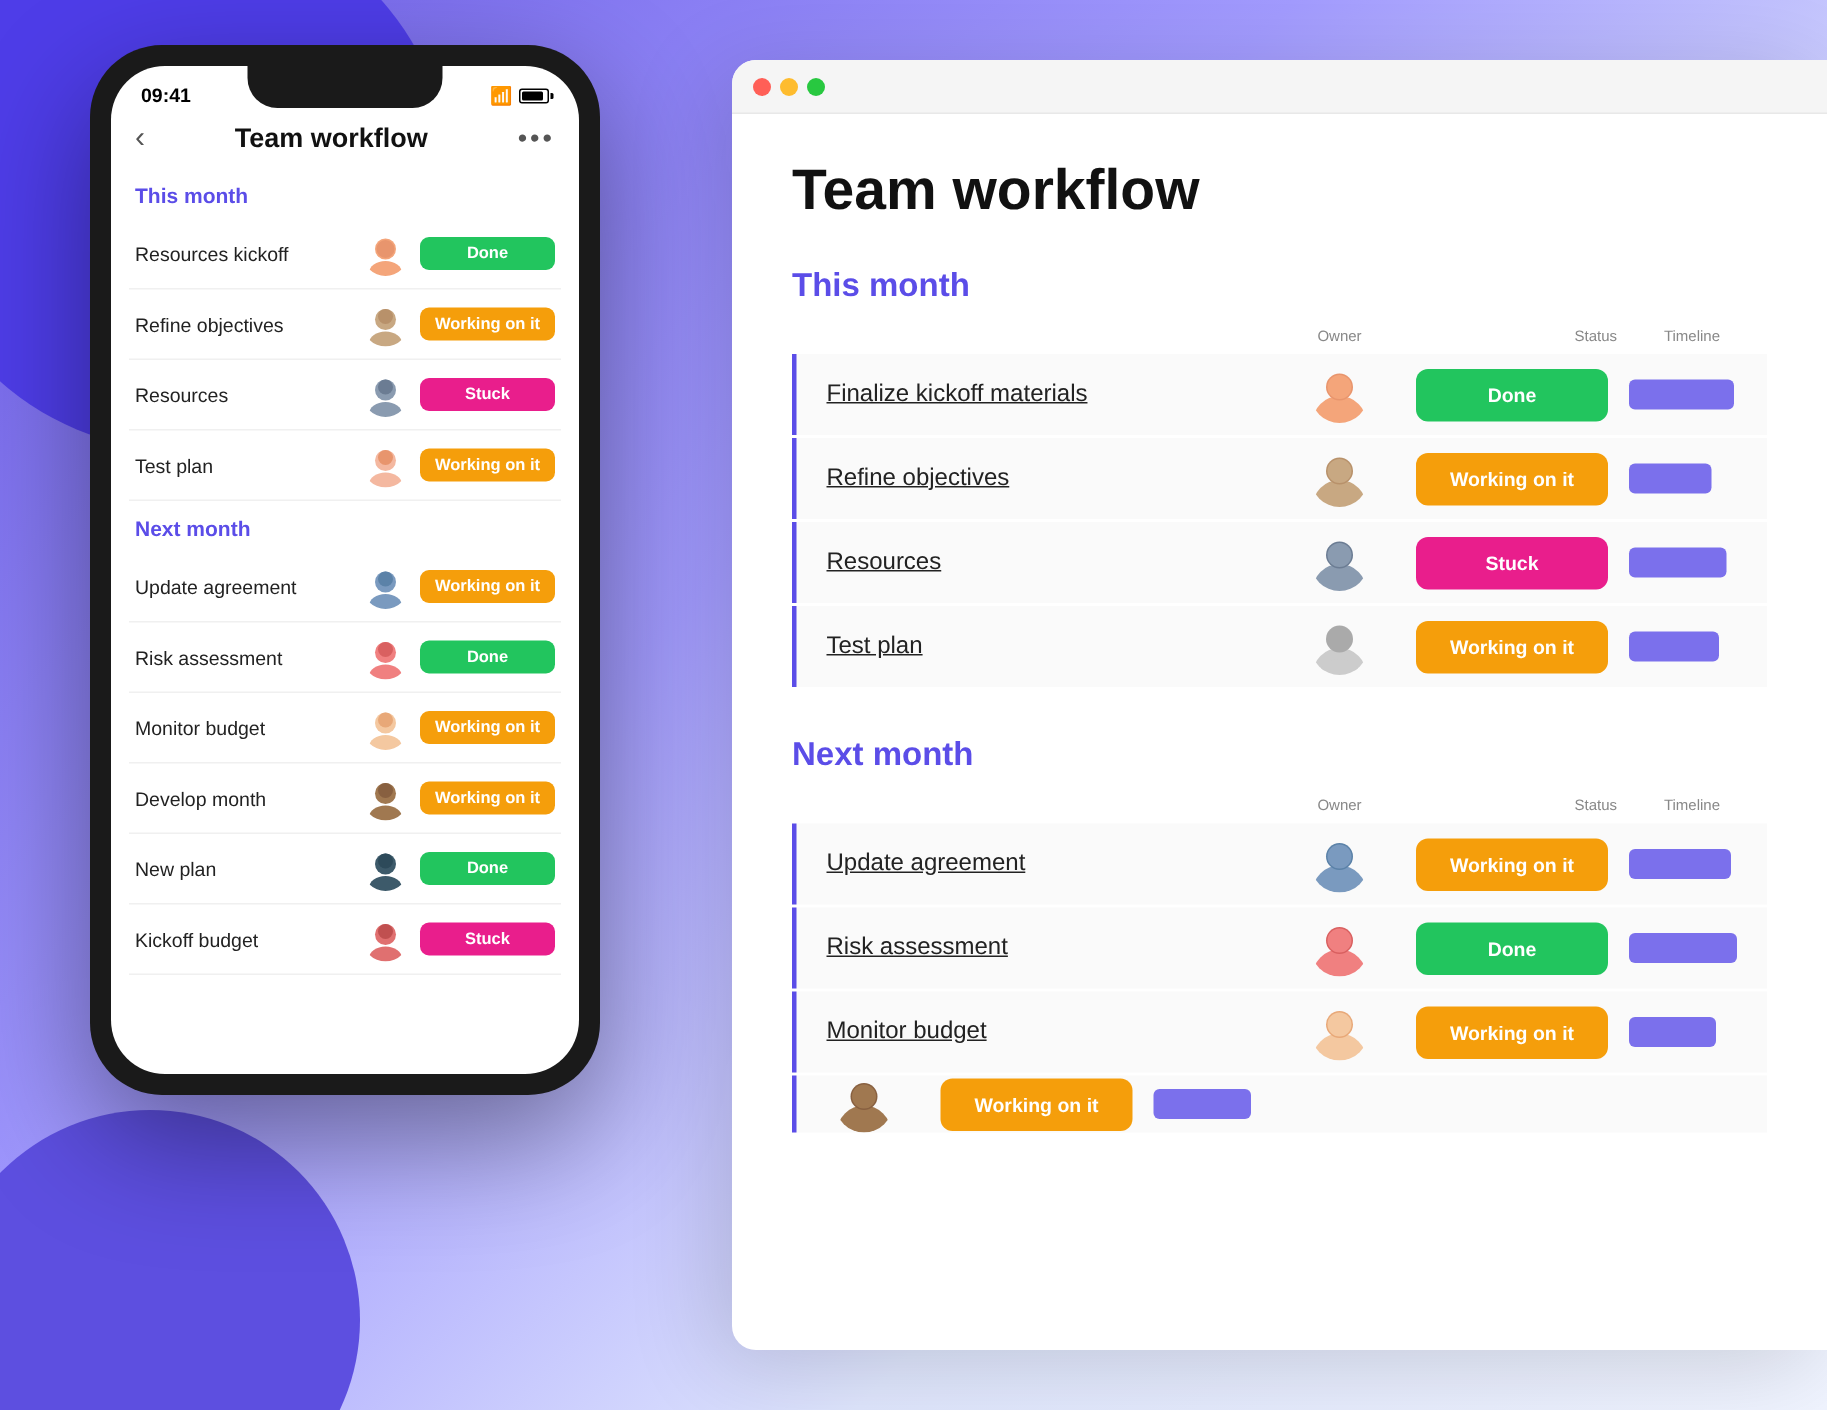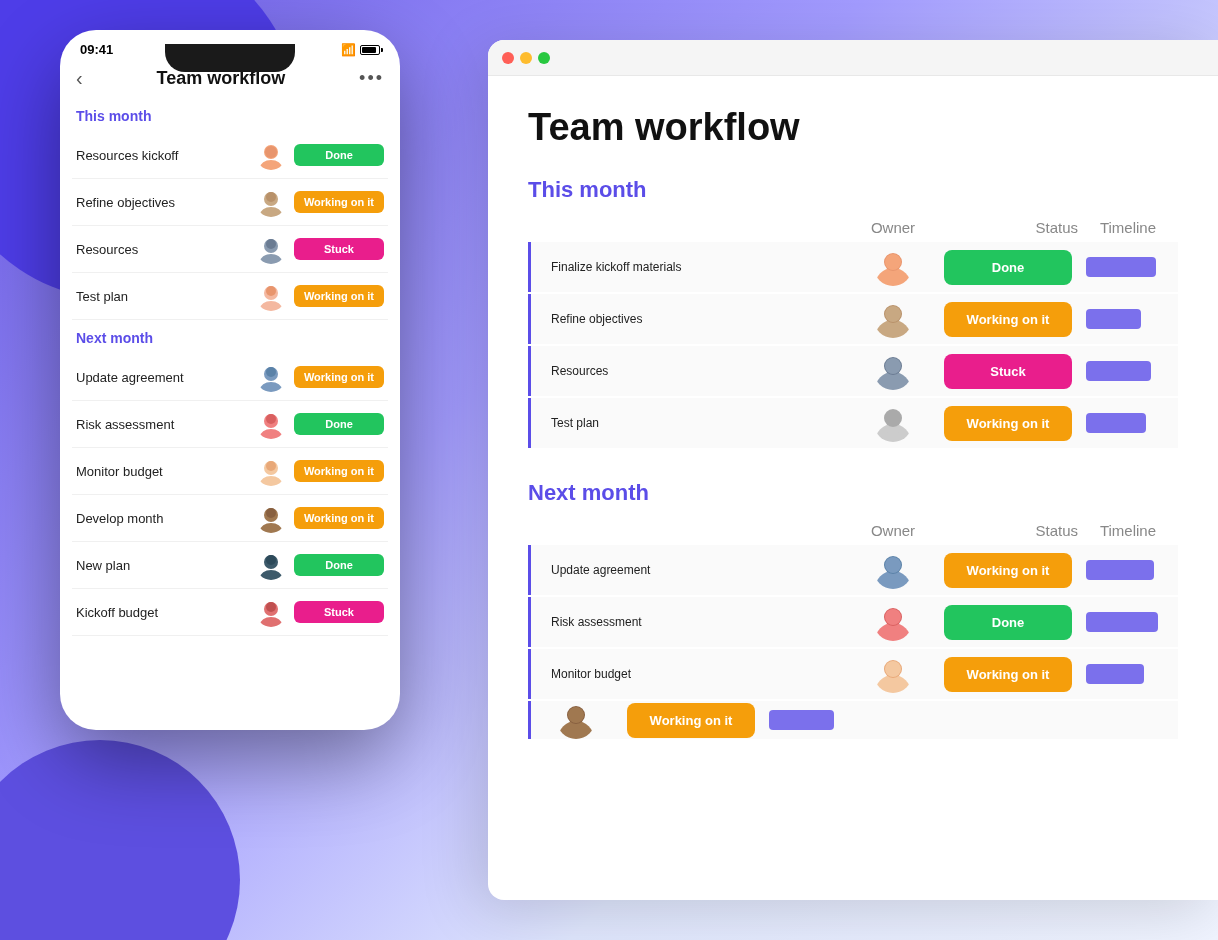--- a/index.html
+++ b/index.html
@@ -42,20 +42,21 @@
       position: absolute;
       left: 60px;
       top: 30px;
       z-index: 2;
     }
     .phone {
       width: 340px;
       height: 700px;
       background: #1a1a1a;
       border-radius: 48px;
+      padding: 14px;
       box-shadow: 0 30px 80px rgba(0,0,0,0.4);
       position: relative;
     }
     .phone-notch {
       position: absolute;
       top: 14px;
       left: 50%;
       transform: translateX(-50%);
       width: 130px;
       height: 28px;
@@ -188,40 +189,41 @@
       font-weight: 700;
       color: #5b4de8;
       margin-bottom: 12px;
     }
 
     .table-header-row {
       display: flex;
       align-items: center;
       padding: 4px 0 6px;
       color: #888;
-      font-size: 15px;
+      font-size: 10px;
       font-weight: 500;
     }
     .col-task { flex: 1; padding-left: 20px; }
     .col-owner { width: 90px; text-align: center; }
     .col-status { width: 140px; text-align: right; }
     .col-time { width: 100px; text-align: center; }
 
     .task-row {
       display: flex;
       align-items: center;
       border-left: 3px solid #5b4de8;
       margin-bottom: 2px;
       background: #fafafa;
     }
     .task-name {
       flex: 1;
       padding: 18px 0 18px 20px;
-      font-size: 12px;
+      font-size: 16px;
       color: #222;
+      text-decoration: underline;
     }
     .task-owner {
       width: 90px;
       display: flex;
       justify-content: center;
       align-items: center;
     }
     .owner-avatar {
       width: 38px; height: 38px; border-radius: 50%; overflow: hidden;
     }

